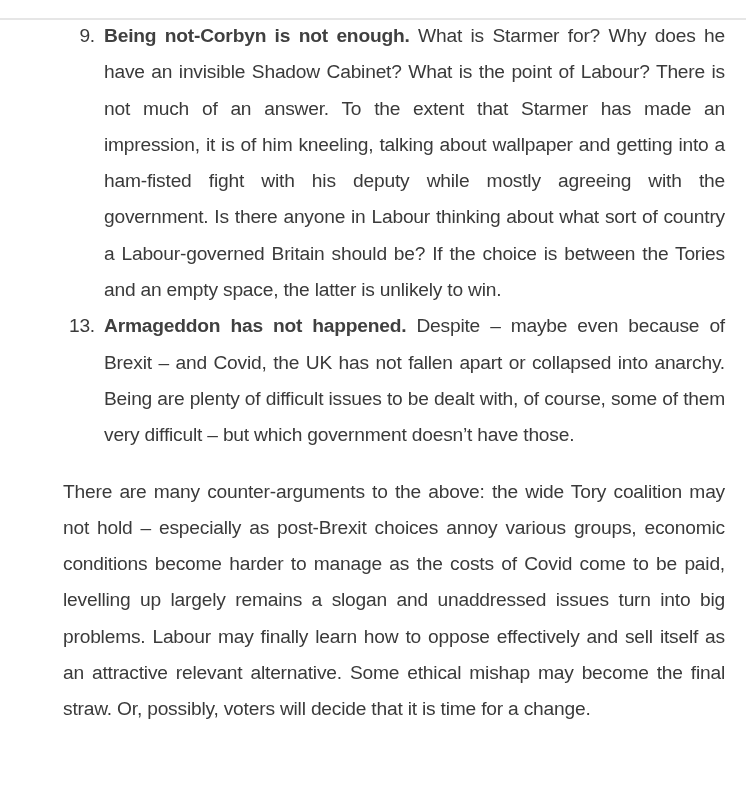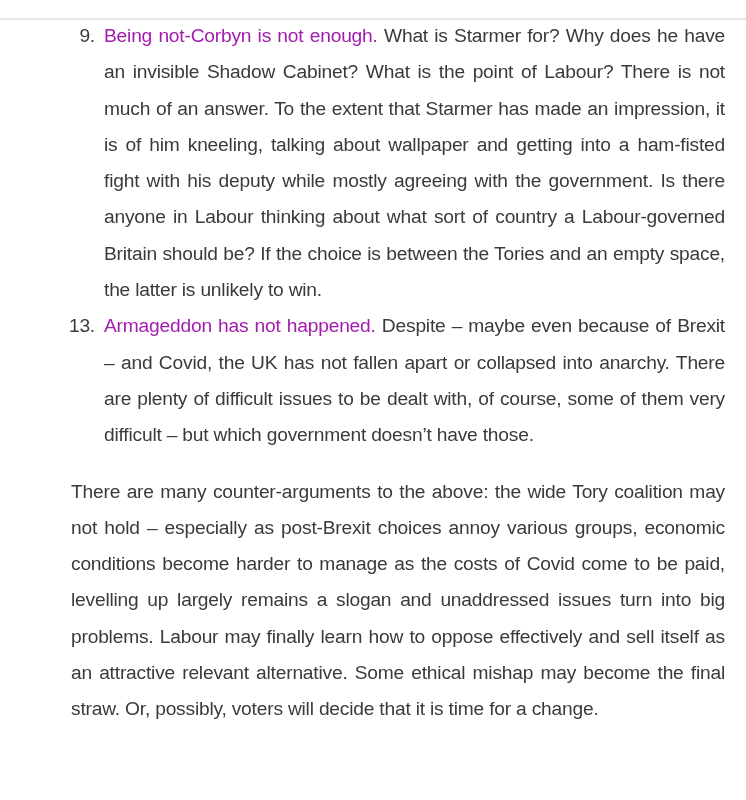--- a/index.html
+++ b/index.html
@@ -42,36 +42,36 @@
       padding-left: 49px;
       text-align: justify;
     }
     .num {
       position: absolute;
       right: calc(100% - 40px);
       top: 0;
       white-space: nowrap;
     }
     .lead {
-      font-weight: normal;
-      color: #a21caf;
+      font-weight: bold;
+      color: #404040;
     }
     p.closing {
-      margin: 20px 0 0 16px;
+      margin: 20px 0 0 8px;
       text-align: justify;
     }
   </style>
 </head>
 <body>
 
 <div class="top-rule"></div>
 
 <div class="article">
   <ol class="points">
     <li>
       <span class="num">9.</span><span class="lead">Being not-Corbyn is not enough.</span><span> What is Starmer for? Why does he have an invisible Shadow Cabinet? What is the point of Labour? There is not much of an answer. To the extent that Starmer has made an impression, it is of him kneeling, talking about wallpaper and getting into a ham-fisted fight with his deputy while mostly agreeing with the government. Is there anyone in Labour thinking about what sort of country a Labour-governed Britain should be? If the choice is between the Tories and an empty space, the latter is unlikely to win.</span>
     </li>
     <li>
-      <span class="num">13.</span><span class="lead">Armageddon has not happened.</span><span> Despite – maybe even because of Brexit – and Covid, the UK has not fallen apart or collapsed into anarchy. There are plenty of difficult issues to be dealt with, of course, some of them very difficult – but which government doesn’t have those.</span>
+      <span class="num">13.</span><span class="lead">Armageddon has not happened.</span><span> Despite – maybe even because of Brexit – and Covid, the UK has not fallen apart or collapsed into anarchy. Being are plenty of difficult issues to be dealt with, of course, some of them very difficult – but which government doesn’t have those.</span>
     </li>
   </ol>
   <p class="closing">There are many counter-arguments to the above: the wide Tory coalition may not hold – especially as post-Brexit choices annoy various groups, economic conditions become harder to manage as the costs of Covid come to be paid, levelling up largely remains a slogan and unaddressed issues turn into big problems. Labour may finally learn how to oppose effectively and sell itself as an attractive relevant alternative. Some ethical mishap may become the final straw. Or, possibly, voters will decide that it is time for a change.</p>
 </div>
 
 </body></html>

